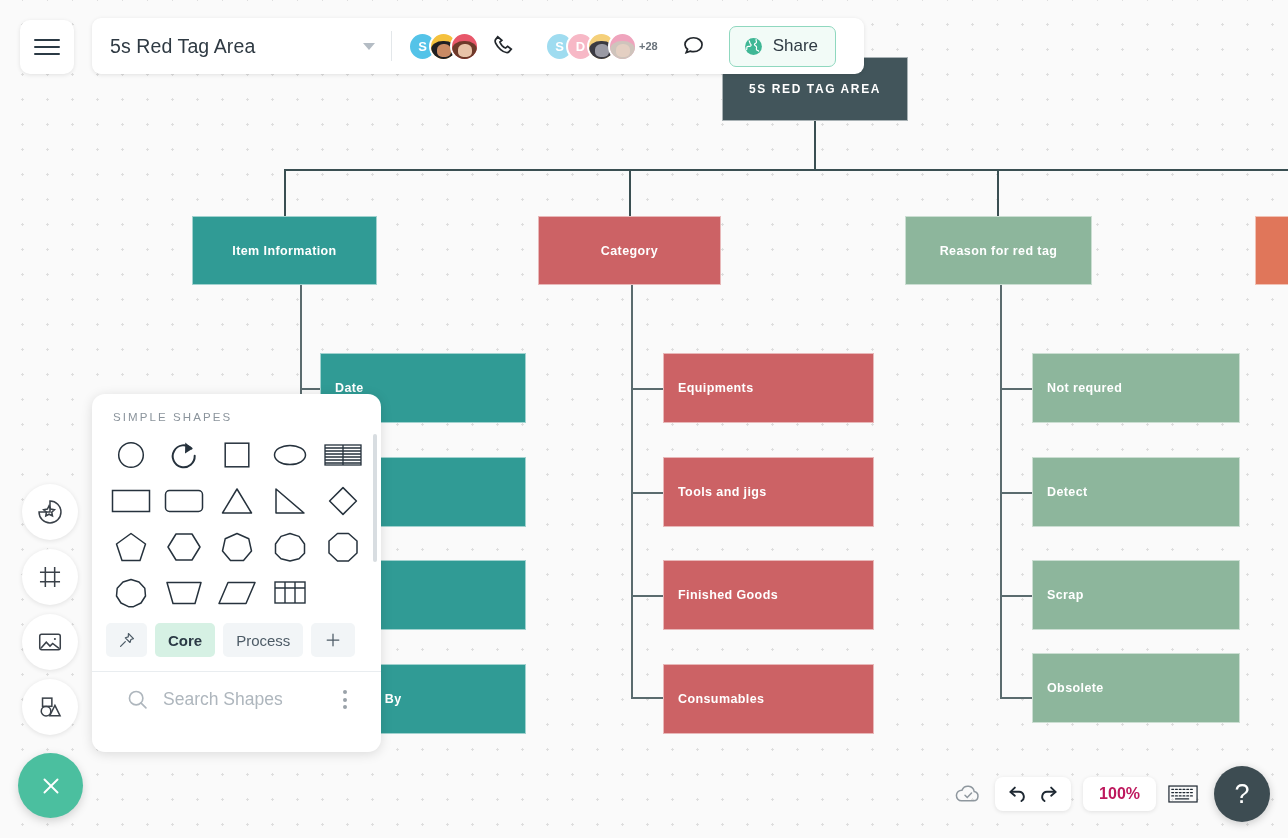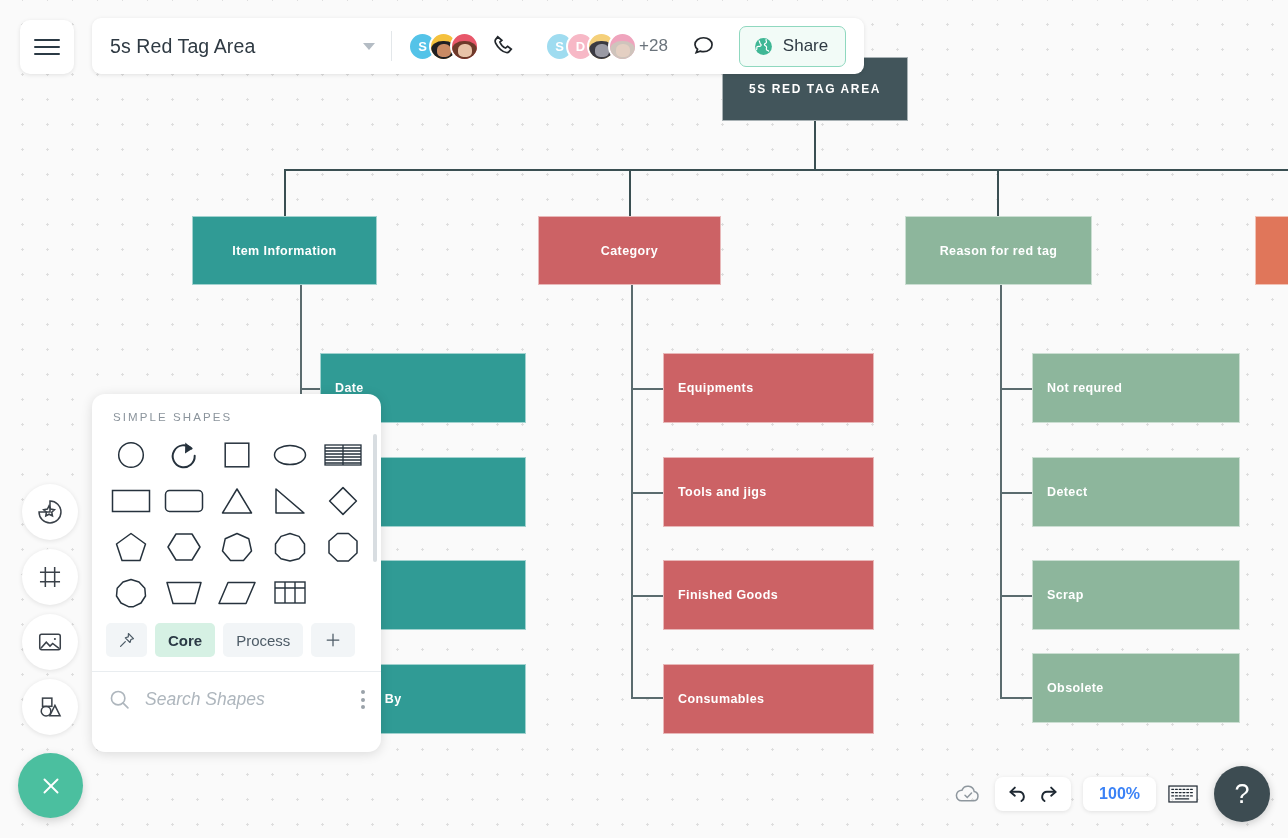--- a/index.html
+++ b/index.html
@@ -77,21 +77,21 @@
   .av {
     width: 29px; height: 29px; border-radius: 50%;
     border: 2px solid #fff;
     display: flex; align-items: center; justify-content: center;
     color: #fff; font-size: 13px; font-weight: 600;
     overflow: hidden; position: relative;
   }
   .av + .av { margin-left: -8px; }
   .av .hair { position:absolute; left:0; right:0; bottom:0; height:70%; border-radius:48% 48% 0 0; }
   .av .face { position:absolute; left:22%; right:22%; bottom:2px; height:52%; border-radius:44% 44% 38% 38%; }
-  .plus-count { margin-left: 2px; font-size: 17px; color: #6a737b; font-weight: 400; }
+  .plus-count { margin-left: 2px; font-size: 11px; color: #6a737b; font-weight: 700; }
 
   .icon-btn { display: flex; align-items: center; justify-content: center; }
   #phone-btn { margin-left: 12px; }
   #comment-btn { margin-left: 22px; }
 
   #share-btn {
     margin-left: 22px; margin-right: 14px;
     display: flex; align-items: center; gap: 9px;
     padding: 9px 17px 9px 13px;
     border: 1.5px solid #8fd8bf; border-radius: 7px;
@@ -140,38 +140,38 @@
     margin: 12px 0 0 14px;
   }
   .ptab {
     height: 34px; border-radius: 5px;
     display: flex; align-items: center; justify-content: center;
     padding: 0 13px; font-size: 15px; color: #4d5b66;
     background: #f2f5f7;
   }
   .ptab.active { background: #d6f1e4; color: #2b3a45; font-weight: 600; }
   #panel-divider { height: 1px; background: #e9edf0; margin-top: 14px; }
-  #search-row { display: flex; align-items: center; height: 55px; padding: 0 16px; font-style: italic; }
+  #search-row { display: flex; align-items: center; height: 55px; padding: 0 34px; }
   #search-input-text { margin-left: 14px; font-size: 17.5px; color: #aeb6bd; }
   #panel-kebab { margin-left: auto; display: flex; flex-direction: column; gap: 3.5px; }
   #panel-kebab i { width: 4px; height: 4px; border-radius: 50%; background: #9aa2a9; display: block; }
 
   
   #bottom-right {
     position: absolute; right: 18px; bottom: 16px;
     display: flex; align-items: center; gap: 12px;
   }
   #undo-redo {
     background: #fff; border-radius: 8px; box-shadow: 0 1px 4px rgba(0,0,0,.10);
     height: 34px; display: flex; align-items: center; gap: 6px; padding: 0 12px;
   }
   #zoom-level {
     background: #fff; border-radius: 8px; box-shadow: 0 1px 4px rgba(0,0,0,.10);
     height: 34px; display: flex; align-items: center; padding: 0 16px;
-    font-size: 16px; color: #3b82f6; font-weight: 600;
+    font-size: 16px; color: #be185d; font-weight: 600;
   }
   #help-fab {
     width: 56px; height: 56px; border-radius: 50%;
     background: #3d4c52; box-shadow: 0 2px 8px rgba(0,0,0,.2);
     display: flex; align-items: center; justify-content: center;
     color: #fff; font-size: 27px; margin-left: 4px;
   }
   svg { display: block; }
 </style>
 </head>

